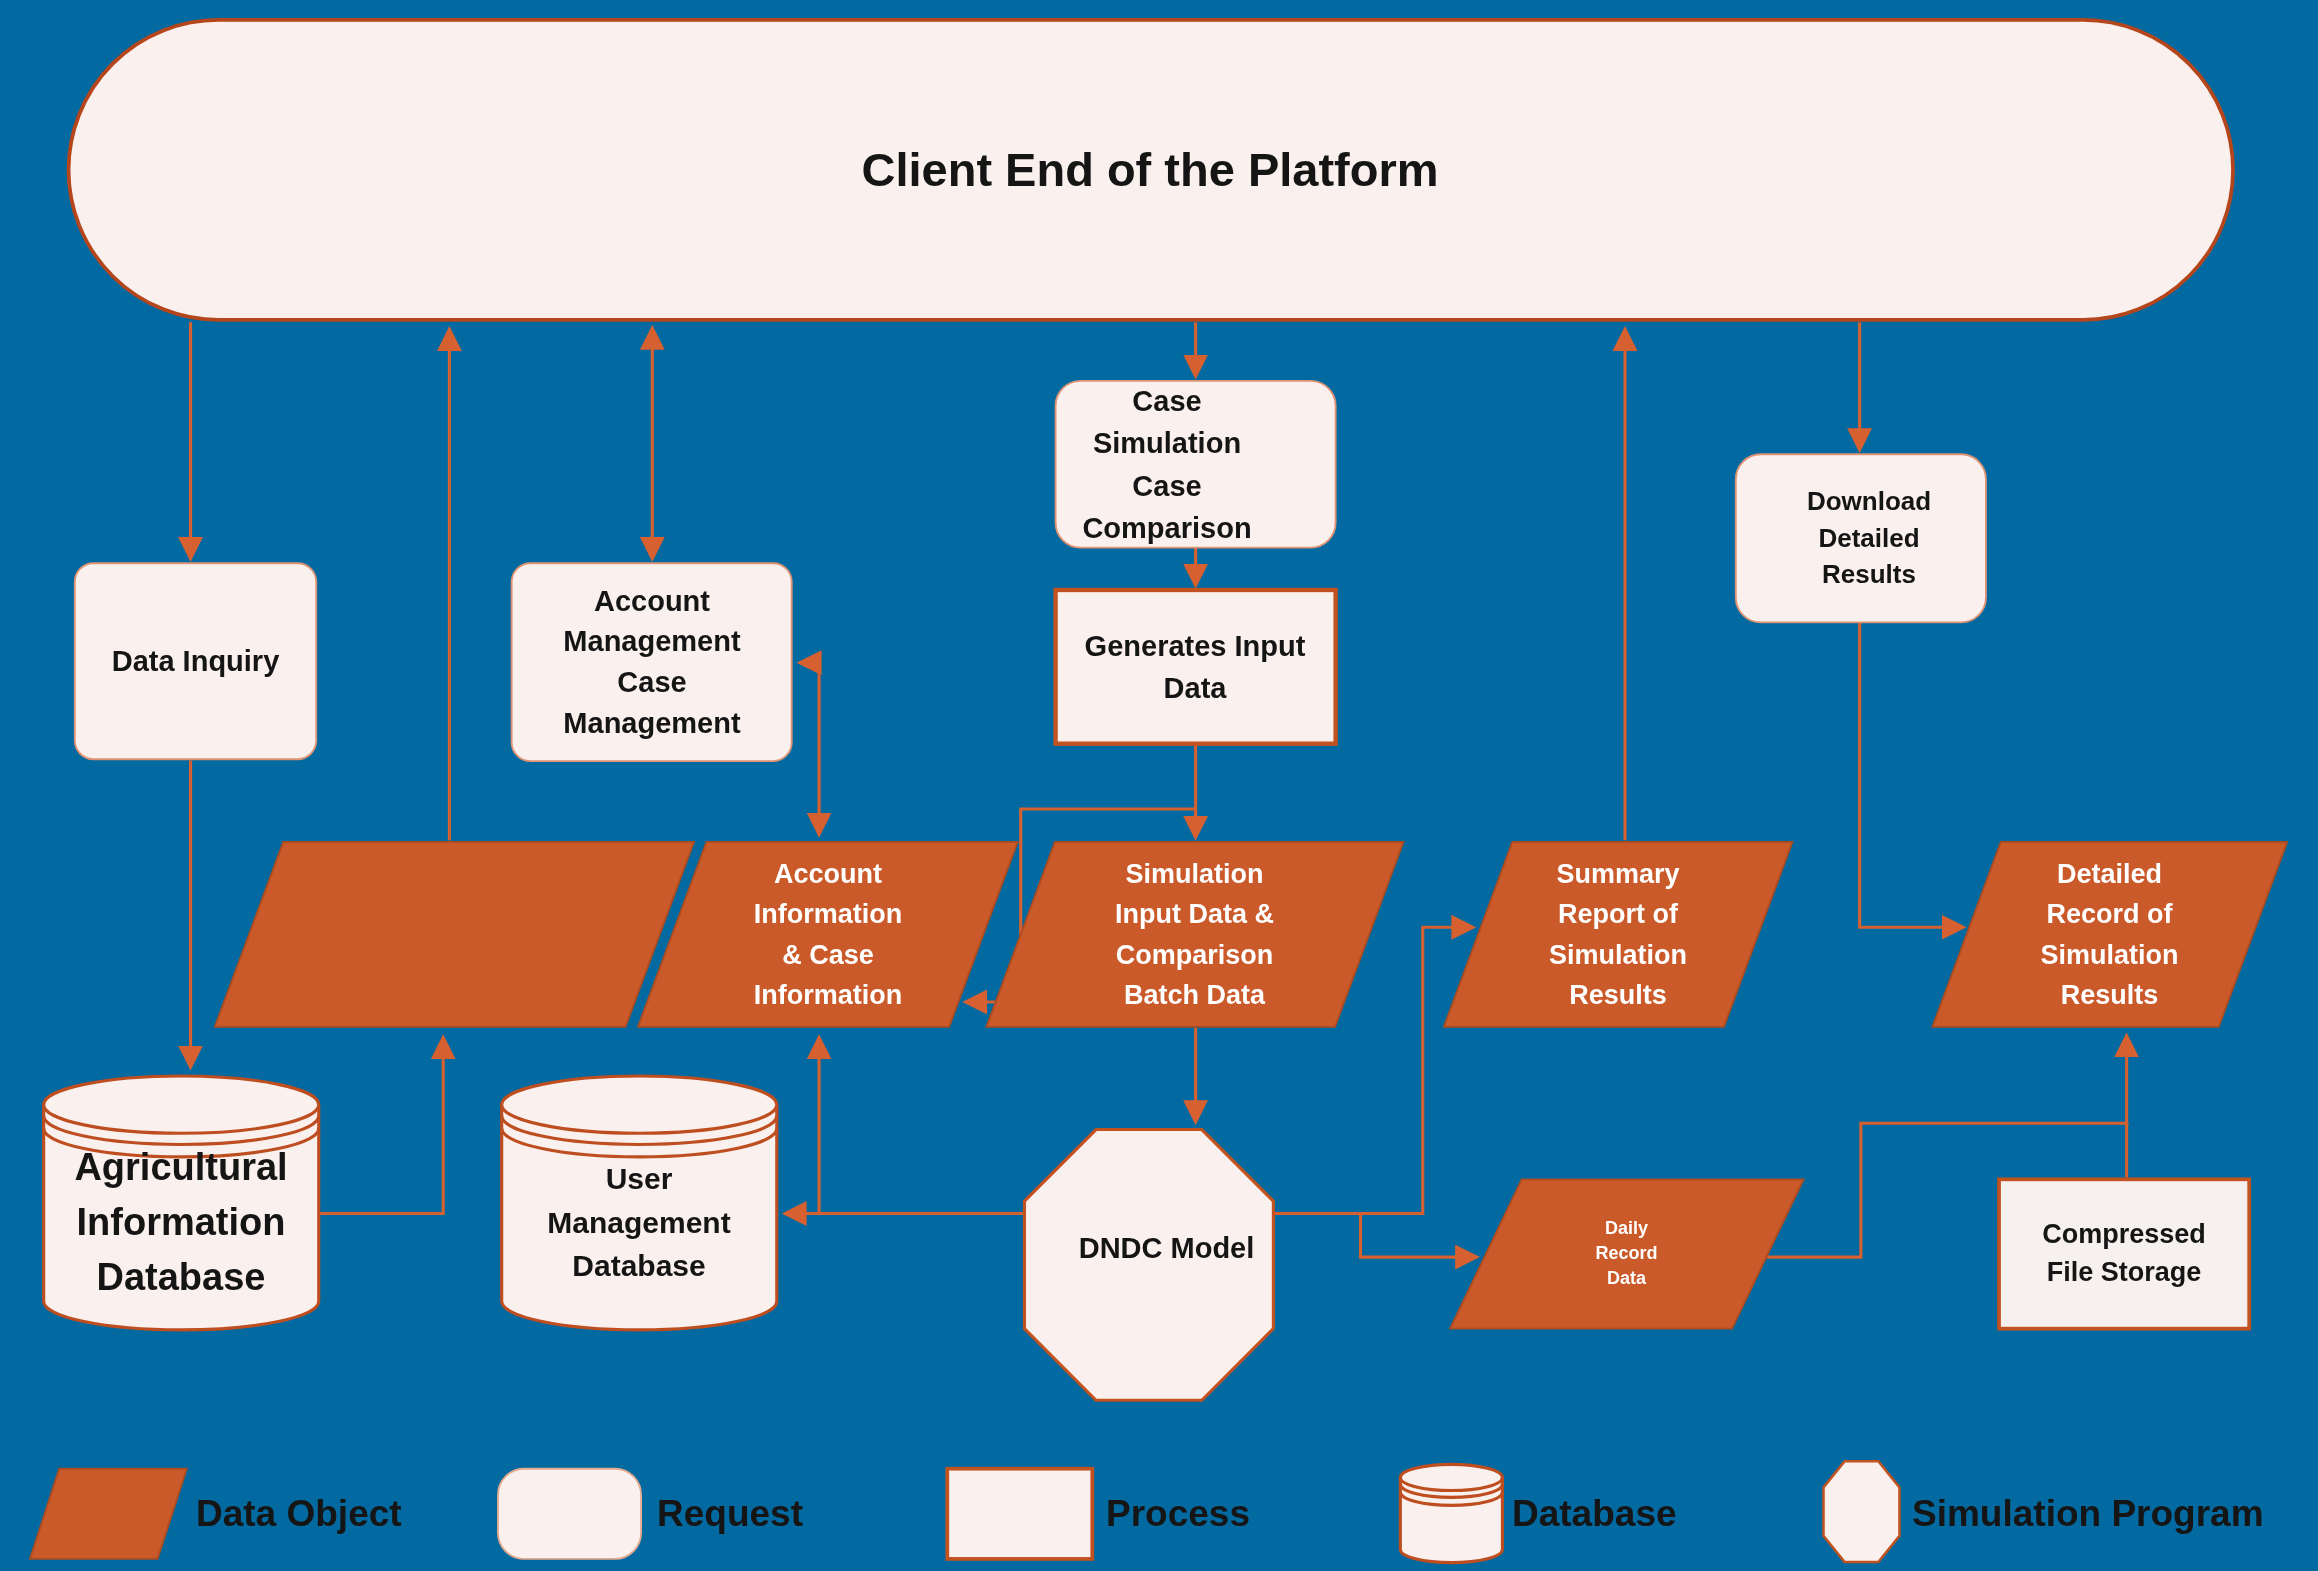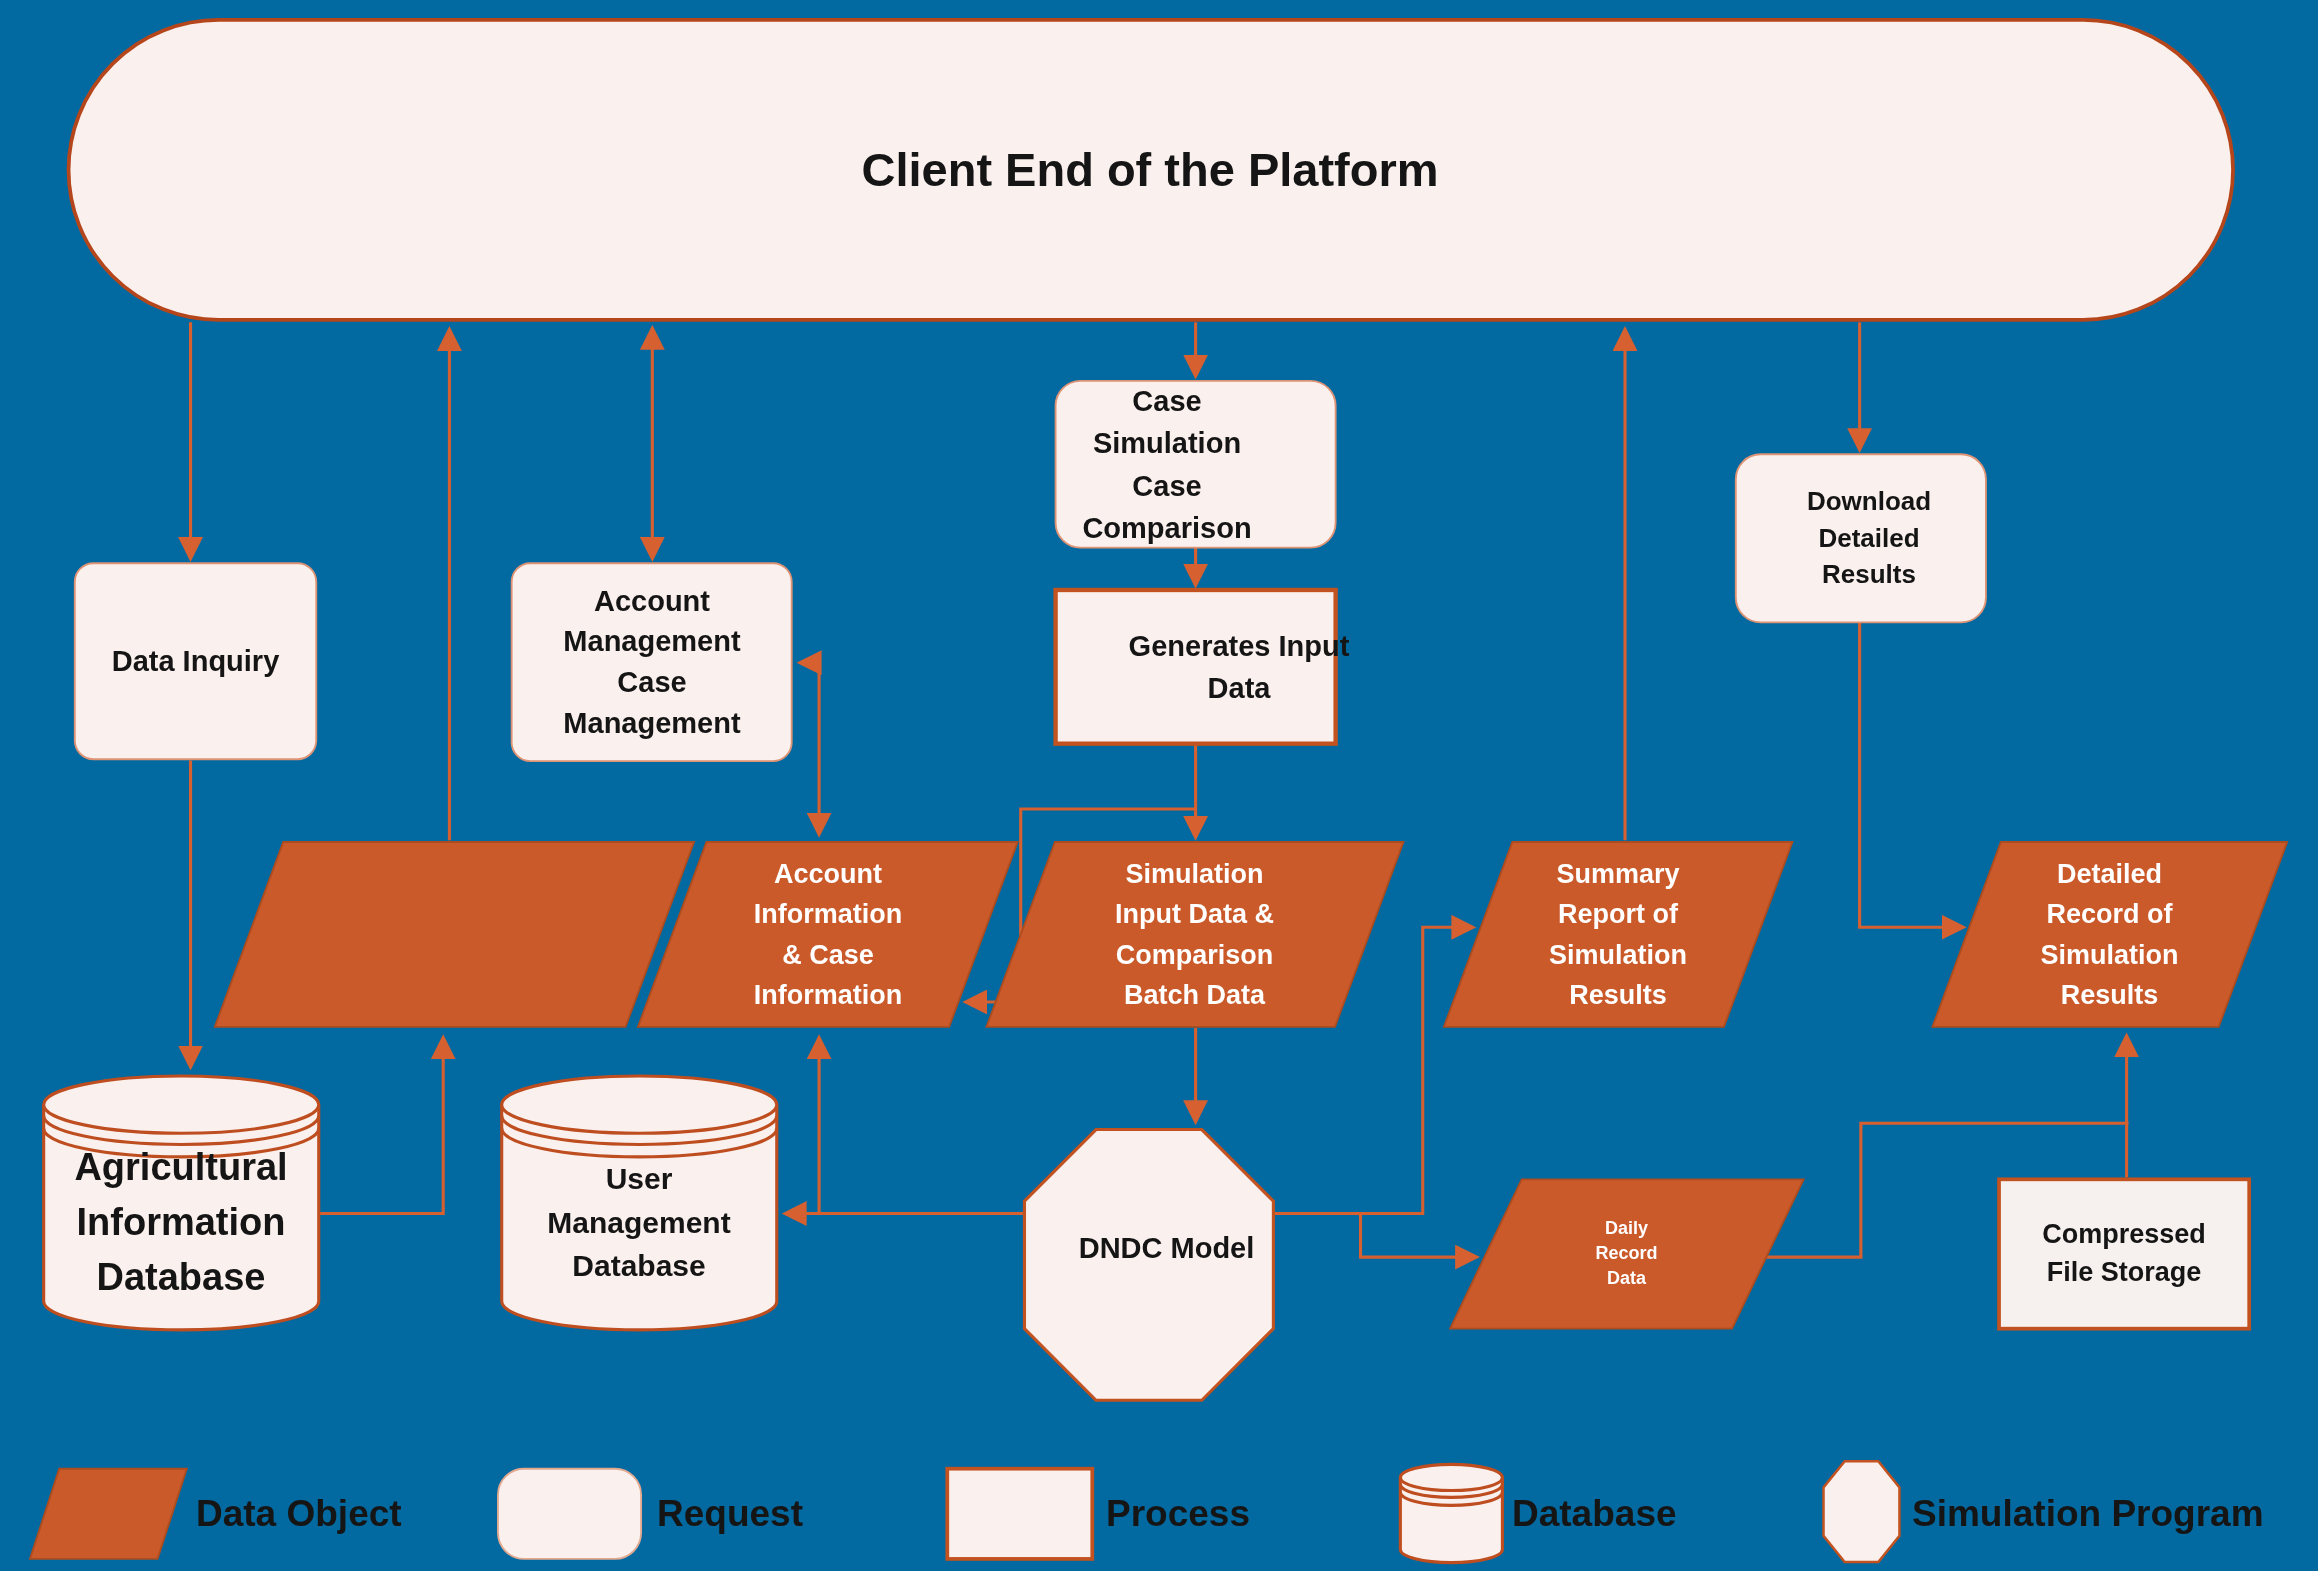--- a/index.html
+++ b/index.html
@@ -105,21 +105,21 @@
   <div class="label" style="left:75px;top:563px;width:241px;height:196px;font-size:29px;border-radius:7px;">Data Inquiry</div>
 
   <div class="label" style="left:512px;top:563px;width:280px;height:198px;font-size:29px;line-height:1.4;">Account
 Management
 Case
 Management</div>
 
   <div class="label" style="left:1055px;top:381px;width:224px;height:167px;font-size:29px;">Case Simulation
 Case Comparison</div>
 
-  <div class="label" style="left:1055px;top:590px;width:280px;height:154px;font-size:29px;padding-left:44px;">Generates Input
+  <div class="label" style="left:1055px;top:590px;width:280px;height:154px;font-size:29px;">Generates Input
 Data</div>
 
   <div class="label" style="left:1736px;top:454px;width:250px;height:168px;font-size:26px;line-height:1.4;margin-left:8px;">Download
 Detailed
 Results</div>
 
 
   <div class="label white" style="left:638px;top:842px;width:380px;height:185px;font-size:27px;line-height:1.5;">Account
 Information
 &amp; Case

